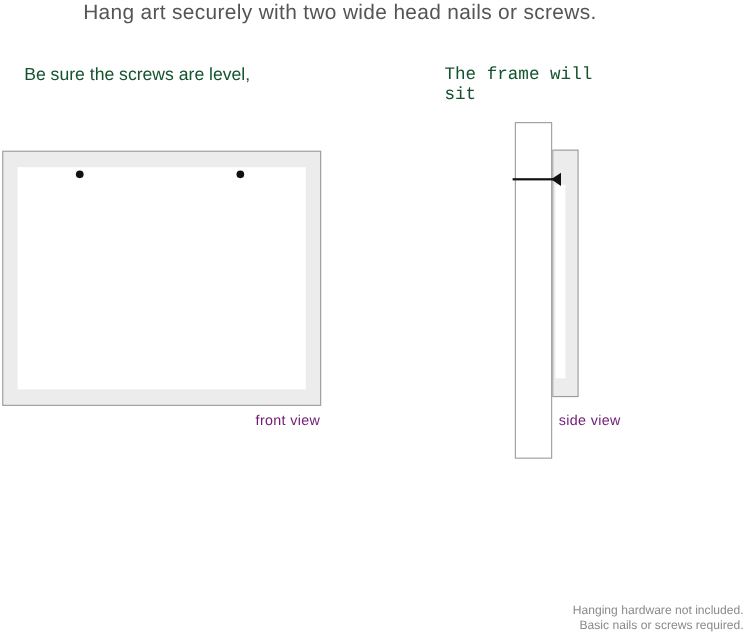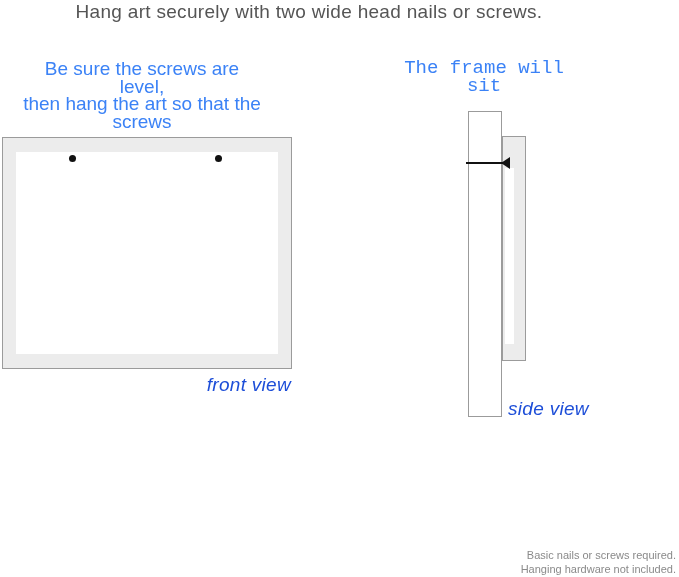--- a/index.html
+++ b/index.html
@@ -21,24 +21,23 @@
     left: 0;
     width: 618px;
     text-align: center;
     font-size: 19px;
     letter-spacing: 0.3px;
     color: #555555;
   }
   .caption {
     position: absolute;
     top: 60px;
-    text-align: center;
-    font-size: 19px;
+    font-size: 16px;
     line-height: 17.5px;
-    color: #3b82f6;
+    color: #14532d;
   }
   .caption-front { left: 22px; width: 240px; }
   .caption-side  { left: 404px; width: 160px; font-family: Liberation Mono, monospace; }
 
   
   .front-frame {
     position: absolute;
     left: 2px; top: 137px;
     width: 290px; height: 232px;
     background: #ececec;
@@ -54,24 +53,23 @@
     position: absolute;
     width: 7px; height: 7px;
     border-radius: 50%;
     background: #111111;
     top: 17px;
   }
   .screw-dot.left  { left: 66px; }
   .screw-dot.right { left: 212px; }
   .view-label {
     position: absolute;
-    font-size: 19px;
-    color: #1d4ed8;
+    font-size: 13px;
+    color: #701a75;
     letter-spacing: 0.3px;
-    font-style: italic;
   }
   .front-label {
     top: 374px; left: 150px; width: 141px;
     text-align: right;
   }
 
   
   .side-wall {
     position: absolute;
     left: 468px; top: 111px;
@@ -103,21 +101,21 @@
   }
   .nail-head {
     position: absolute;
     left: 501px; top: 157px;
     width: 0; height: 0;
     border-right: 9px solid #111111;
     border-top: 6px solid transparent;
     border-bottom: 6px solid transparent;
     z-index: 3;
   }
-  .side-label { top: 374px; left: 508px; margin-top: 24px; }
+  .side-label { top: 374px; left: 508px; }
 
   
   .footer-note {
     position: absolute;
     top: 549px; right: 3px;
     width: 300px;
     text-align: right;
     font-size: 11px;
     line-height: 13.5px;
     color: #8a8a8a;
@@ -125,21 +123,20 @@
 </style>
 </head>
 <body>
 
 <div class="page">
 
   <div class="title">Hang art securely with two wide head nails or screws.</div>
 
   <div class="caption caption-front">
     <div>Be sure the screws are level,</div>
-    <div>then hang the art so that the screws</div>
   </div>
 
   <div class="caption caption-side">
     <div>The frame will sit</div>
   </div>
 
   <div class="front-frame">
     <div class="front-opening"></div>
     <div class="screw-dot left"></div>
     <div class="screw-dot right"></div>
@@ -148,17 +145,17 @@
 
   <div class="side-frame">
     <div class="side-frame-recess"></div>
   </div>
   <div class="side-wall"></div>
   <div class="nail-shaft"></div>
   <div class="nail-head"></div>
   <div class="view-label side-label">side view</div>
 
   <div class="footer-note">
+    <div>Hanging hardware not included.</div>
     <div>Basic nails or screws required.</div>
-    <div>Hanging hardware not included.</div>
   </div>
 
 </div>
 
 </body></html>

